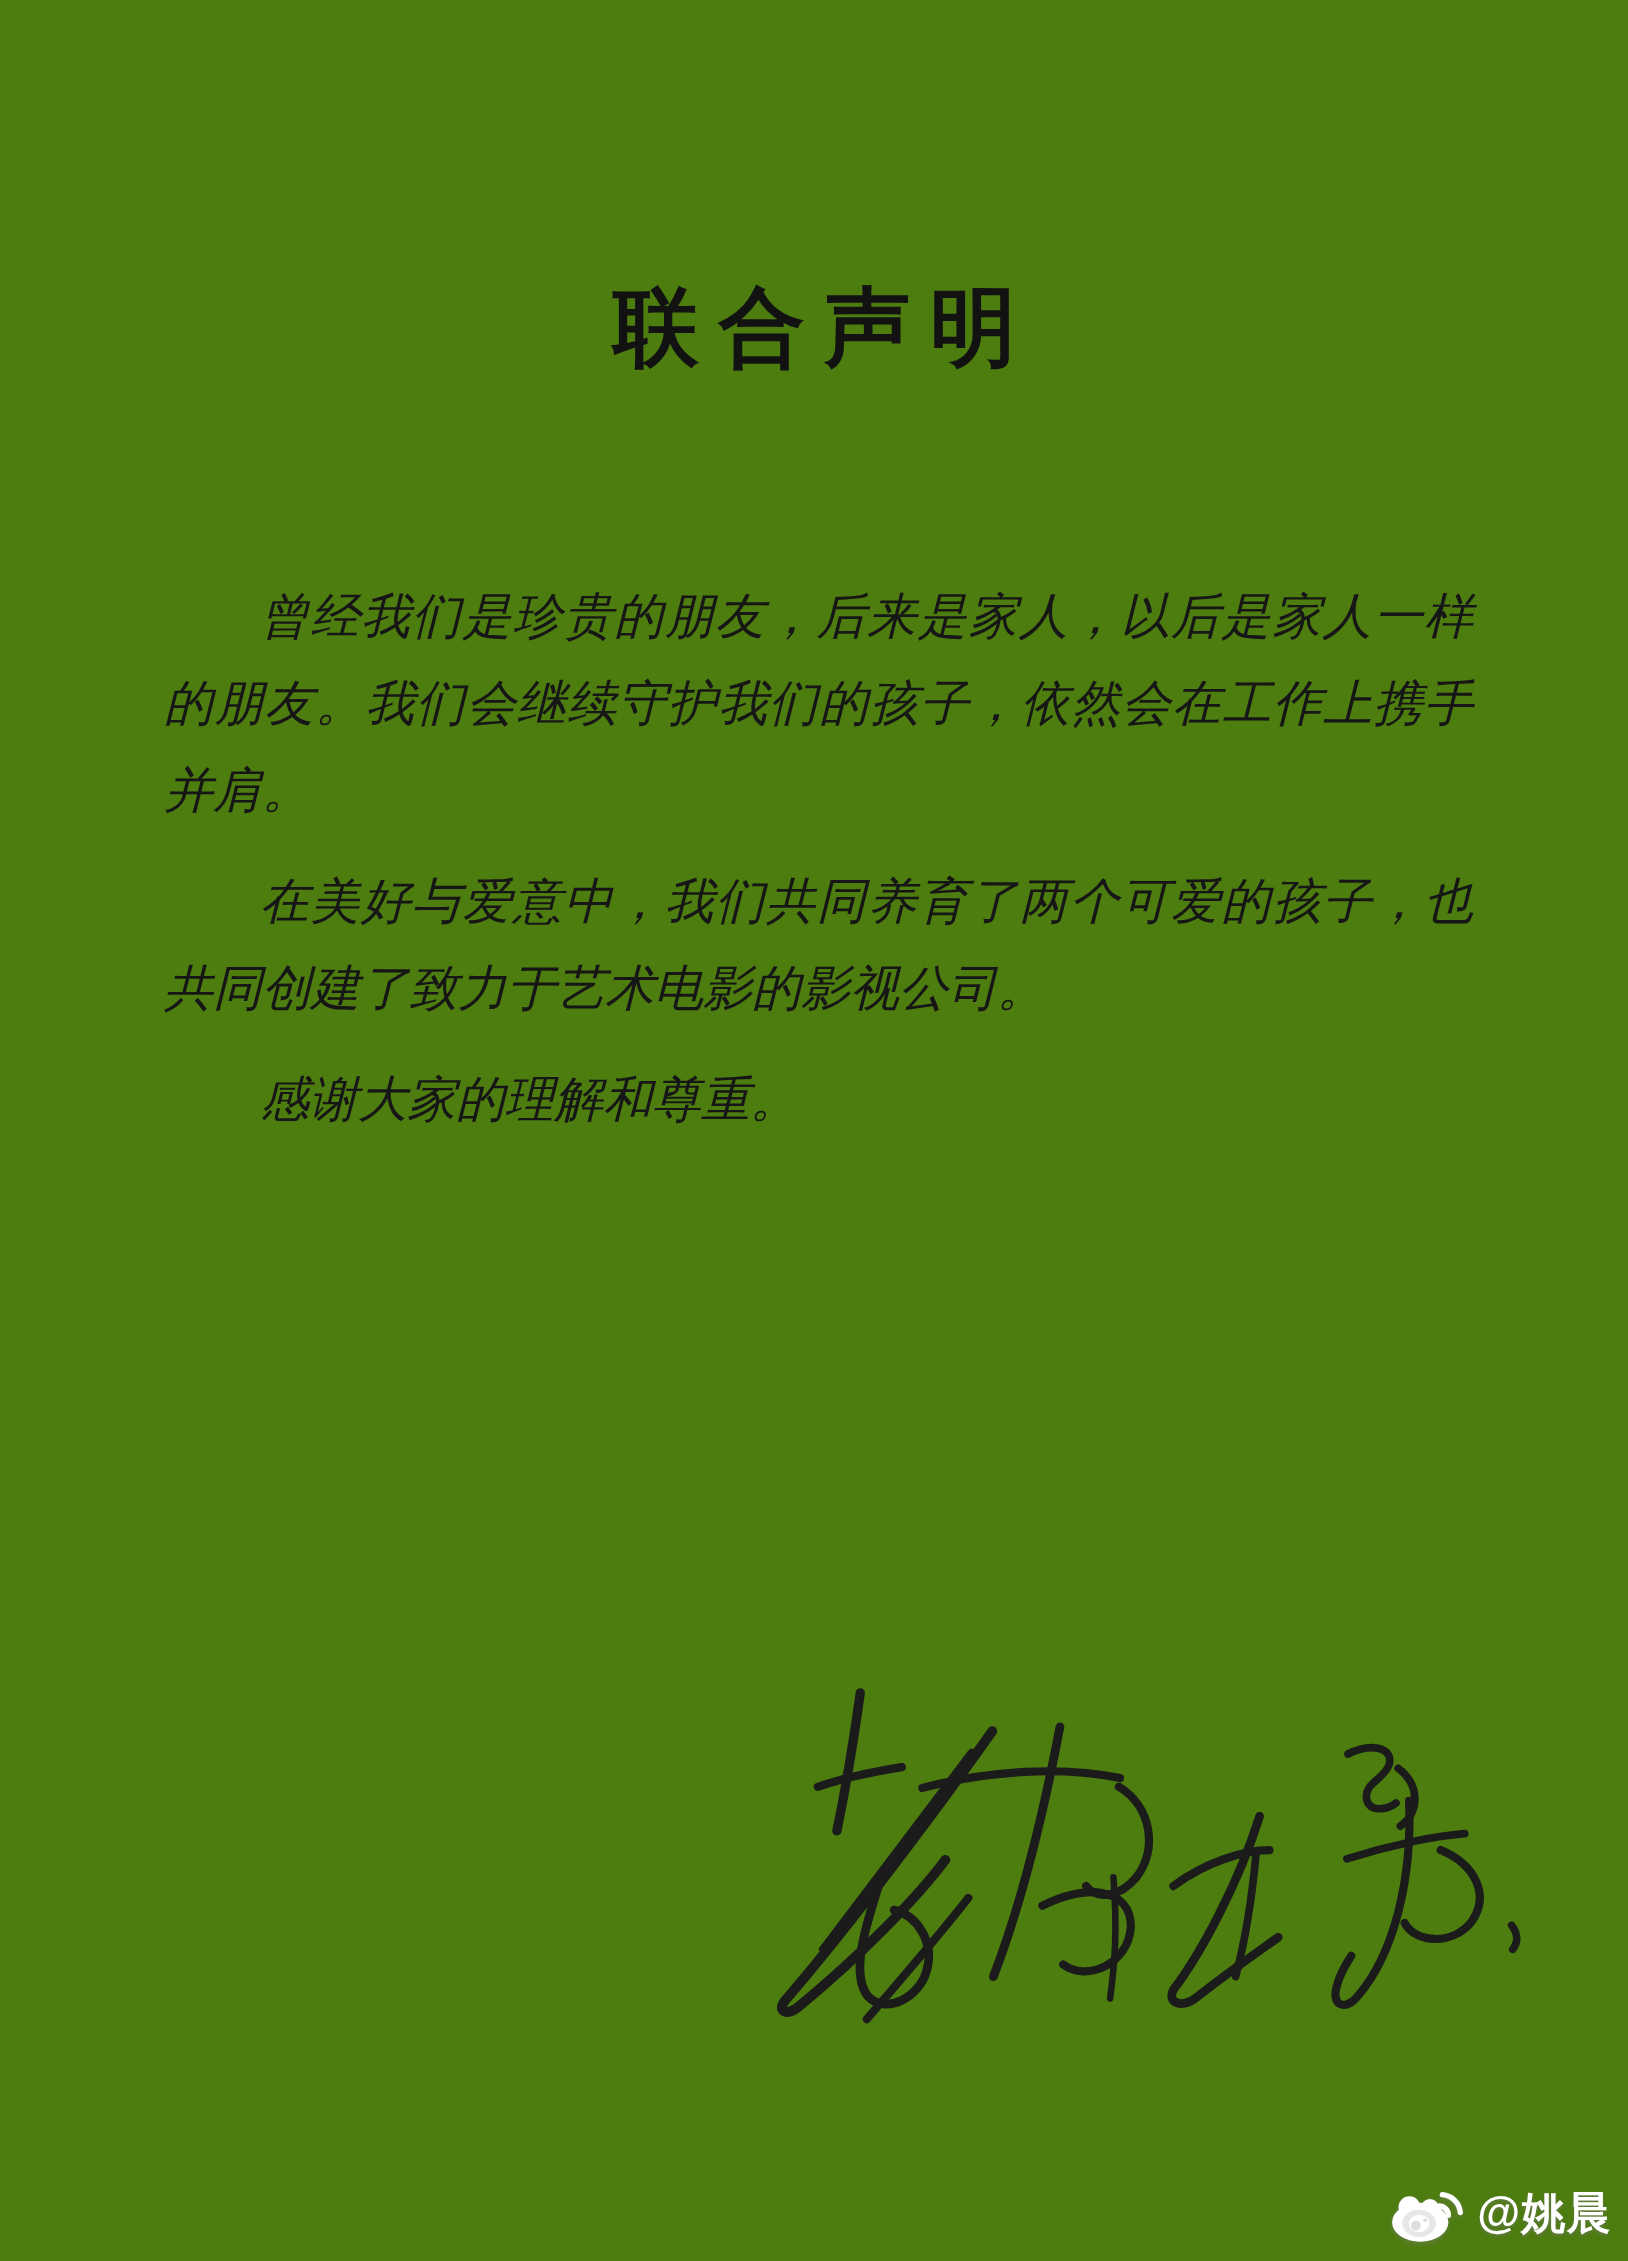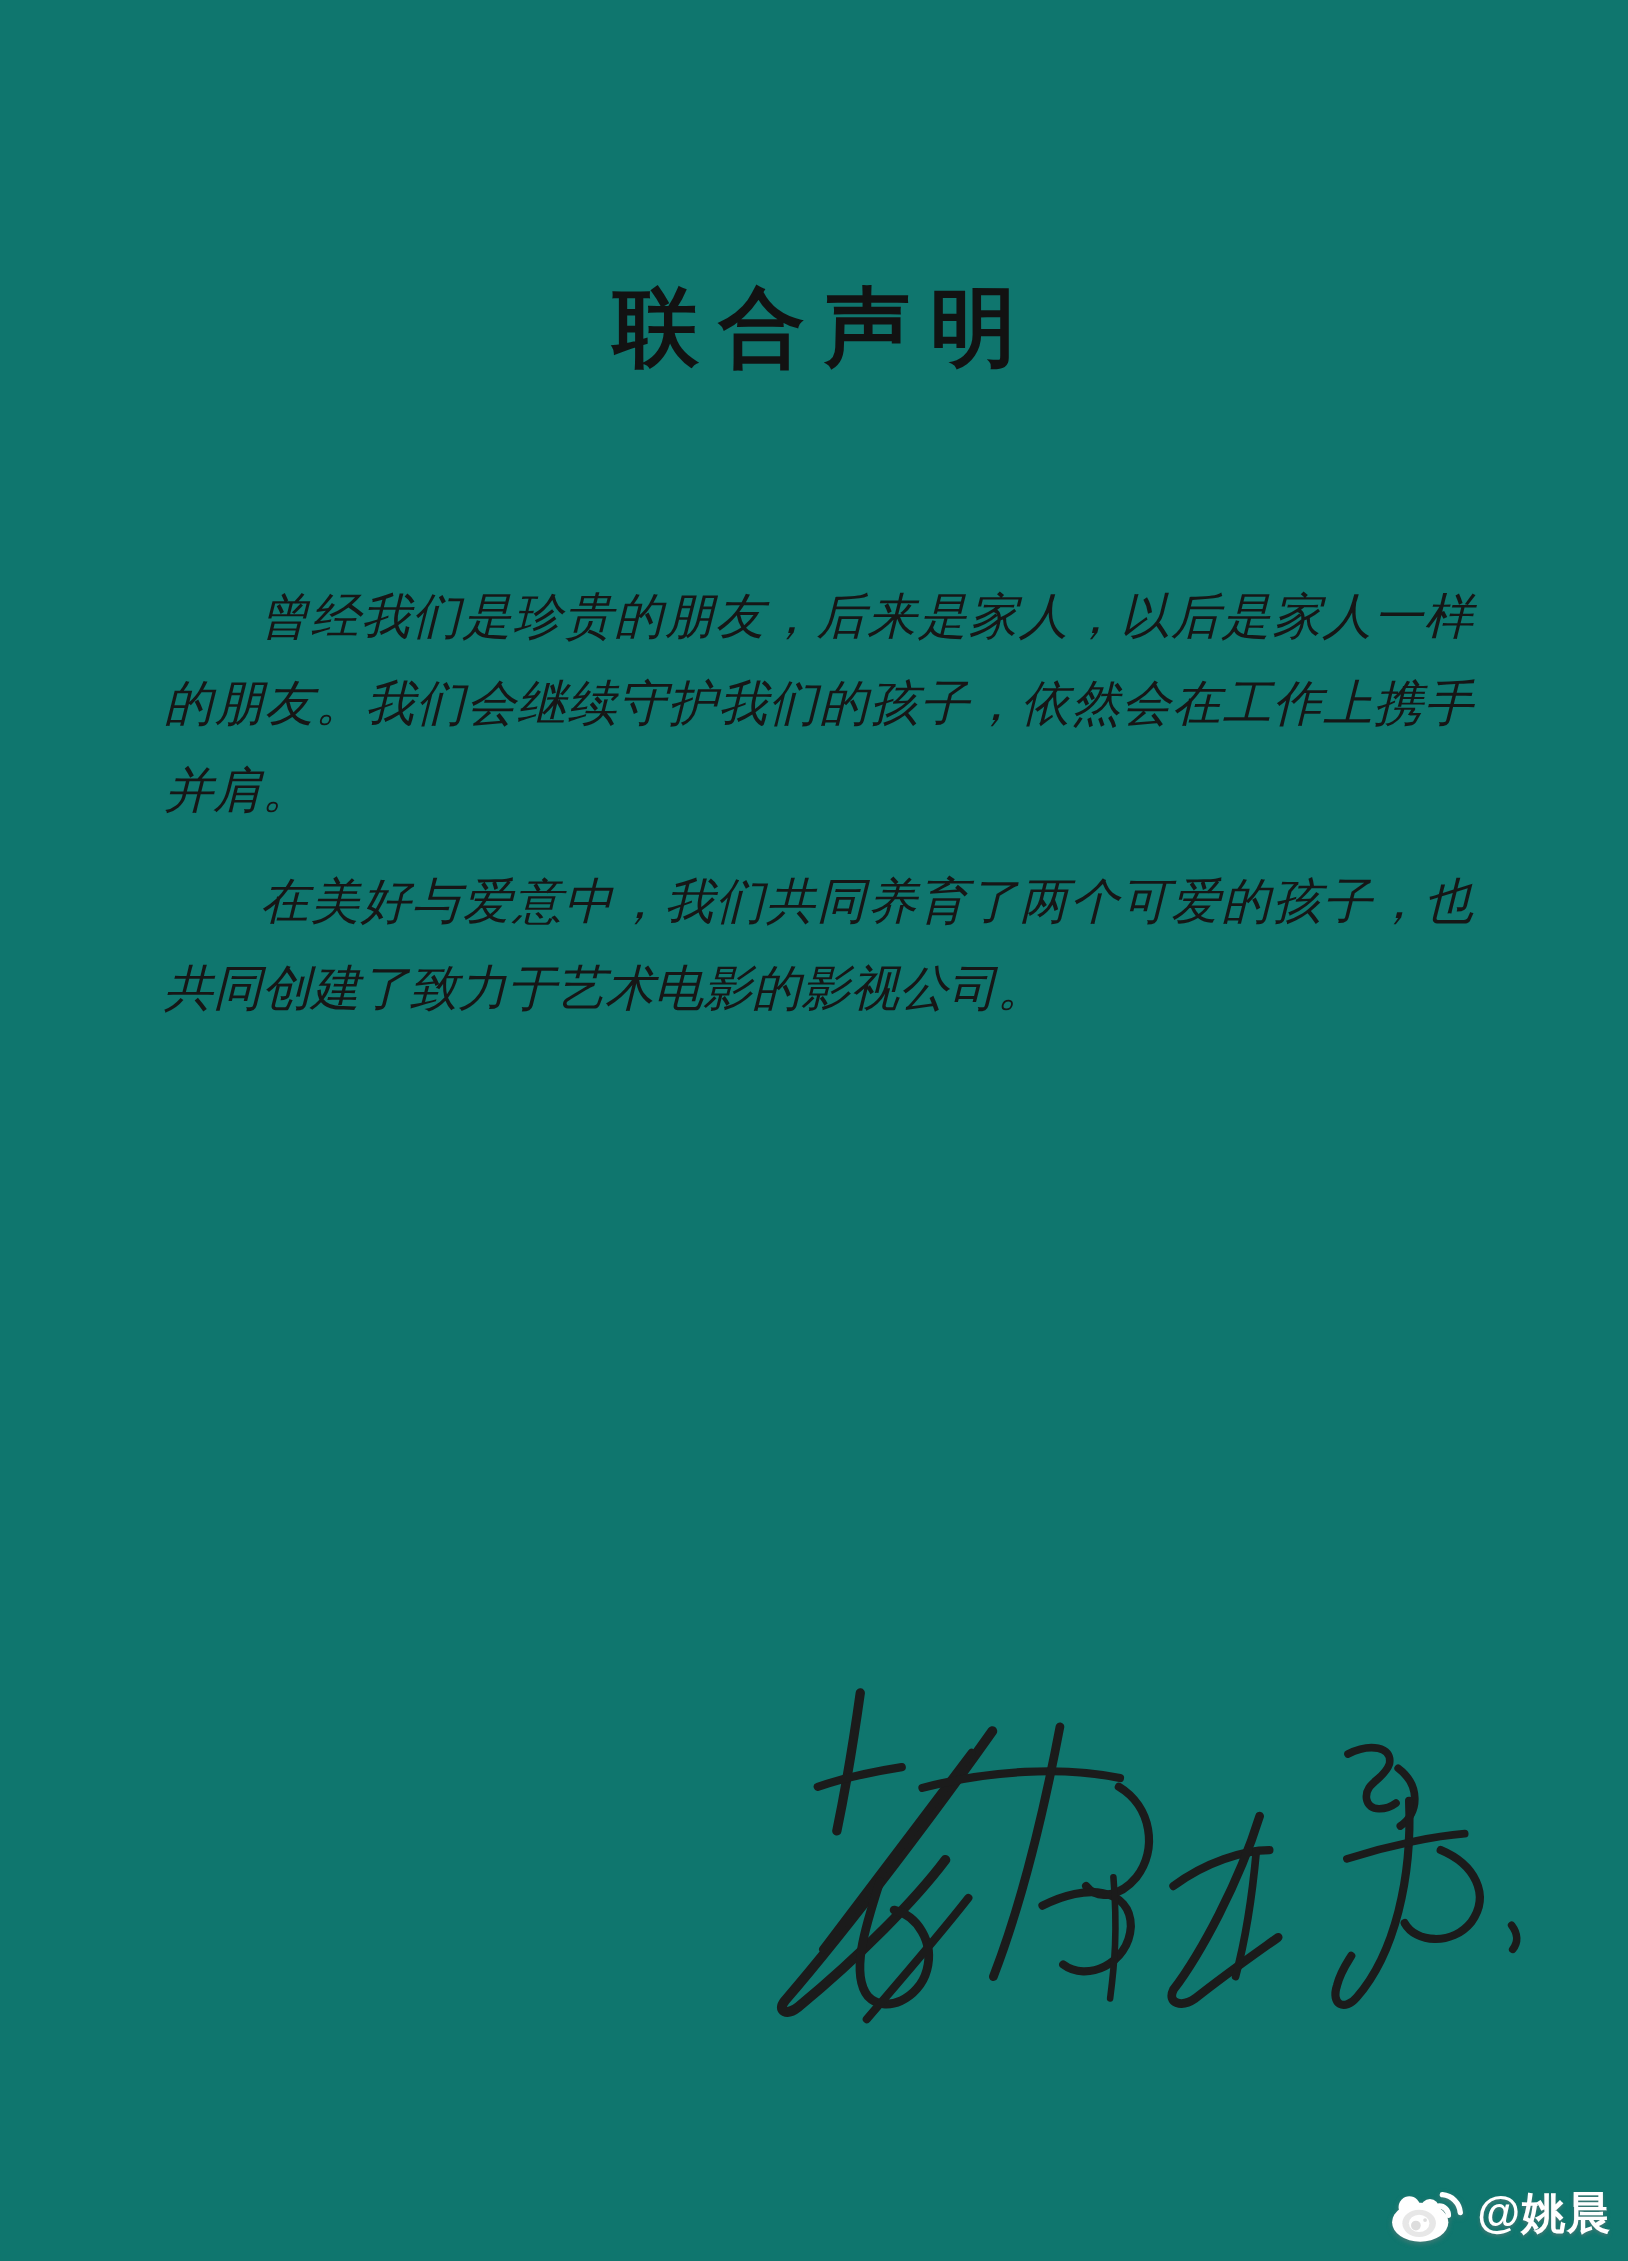--- a/index.html
+++ b/index.html
@@ -5,21 +5,21 @@
 <style>
   html, body {
     margin: 0;
     padding: 0;
     background: #ffffff;
   }
   .page {
     position: relative;
     width: 1629px;
     height: 2261px;
-    background: #0f766e;
+    background: #4d7c0f;
     overflow: hidden;
     font-family: "Liberation Serif", "DejaVu Serif", serif;
     color: #151515;
   }
   .doc-title {
     position: absolute;
     top: 276px;
     left: 0;
     right: 0;
     margin: 0;
@@ -103,20 +103,21 @@
 </head>
 <body>
 
 <div class="page">
 
   <h1 class="doc-title">联合声明</h1>
 
   <div class="doc-body">
     <p class="para p3">曾经我们是珍贵的朋友，后来是家人，以后是家人一样的朋友。我们会继续守护我们的孩子，依然会在工作上携手并肩。</p>
     <p class="para p2">在美好与爱意中，我们共同养育了两个可爱的孩子，也共同创建了致力于艺术电影的影视公司。</p>
+    <p class="para p5">感谢大家的理解和尊重。</p>
   </div>
 
   <div class="signature-block">
     <svg viewBox="0 0 1450 680">
 
       <g aria-label="曹郁">
         <path class="sig-stroke" stroke-width="17" d="M226,42 C214,128 199,218 183,295"></path>
         <path class="sig-stroke" stroke-width="15" d="M148,214 C196,198 250,186 302,178"></path>
         <path class="sig-stroke" stroke-width="18" d="M468,112 C372,248 212,462 88,606 C72,626 92,634 112,618 C226,524 328,420 382,348"></path>
         <path class="sig-stroke" stroke-width="15" d="M430,152 C342,268 238,408 158,512"></path>

